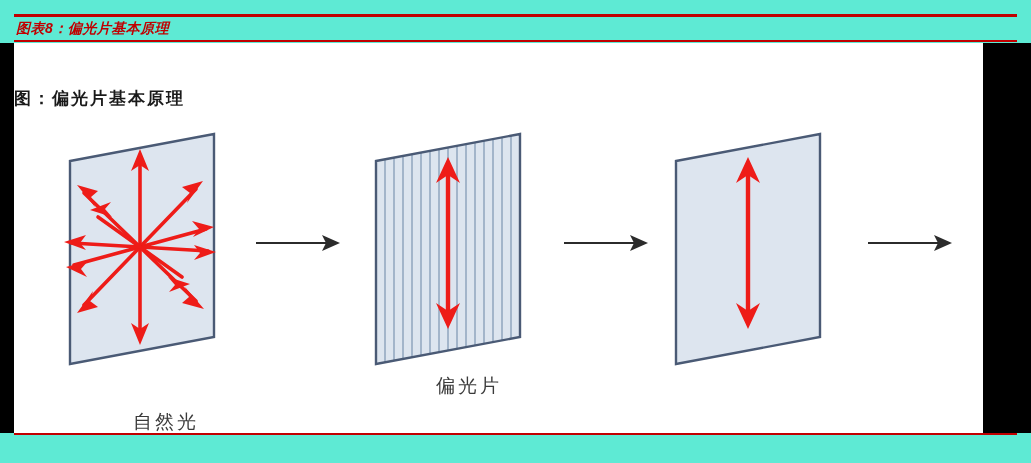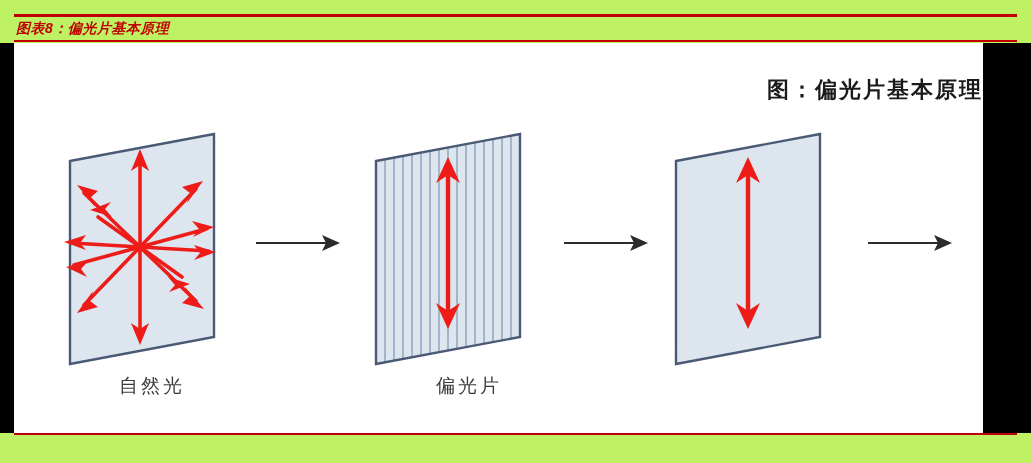--- a/index.html
+++ b/index.html
@@ -14,21 +14,21 @@
     overflow: hidden;
     position: relative;
   }
 
   
   #exhibit {
     position: absolute;
     left: 0; top: 0;
     width: 1031px;
     height: 463px;
-    background: #bef264;
+    background: #5eead4;
   }
 
   
   .rule-red {
     position: absolute;
     left: 14px;
     width: 1003px;
     height: 3px;
     background: #c00000;
   }
@@ -78,24 +78,24 @@
     top: 43px;
     width: 969px;
     height: 390px;
     background: #ffffff;
     overflow: hidden;
   }
 
   #figure-title {
     position: absolute;
     left: 0;
-    top: 32px;
+    top: 44px;
     width: 969px;
-    text-align: right;
-    font-size: 22px;
+    text-align: left;
+    font-size: 17px;
     font-weight: bold;
     color: #1a1a1a;
     letter-spacing: 2px;
   }
 
   
   .panel {
     position: absolute;
     top: 86px;
     width: 170px;
@@ -107,21 +107,21 @@
 
   .panel-caption {
     position: absolute;
     top: 330px;
     width: 220px;
     text-align: center;
     font-size: 19px;
     color: #3a3a3a;
     letter-spacing: 3px;
   }
-  #caption-1 { left: 28px;  }
+  #caption-1 { left: 42px; margin-top: 36px;  }
   #caption-2 { left: 345px; }
   #caption-3 { left: 645px; }
 
   
   .connector {
     position: absolute;
     top: 188px;
     width: 90px;
     height: 24px;
   }

